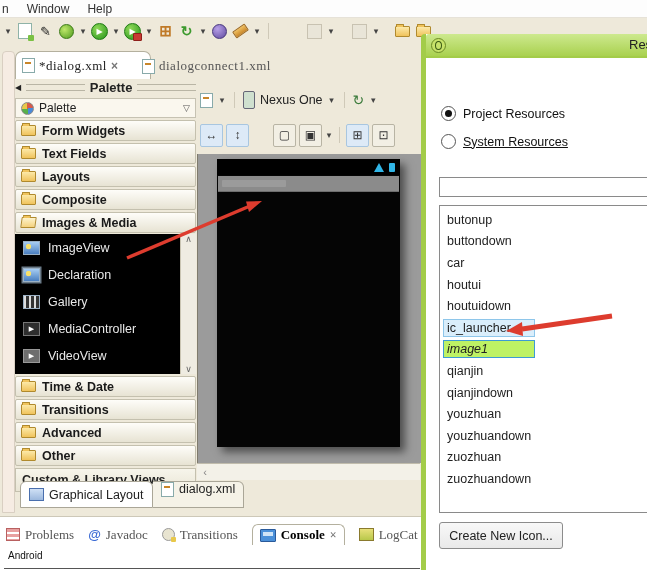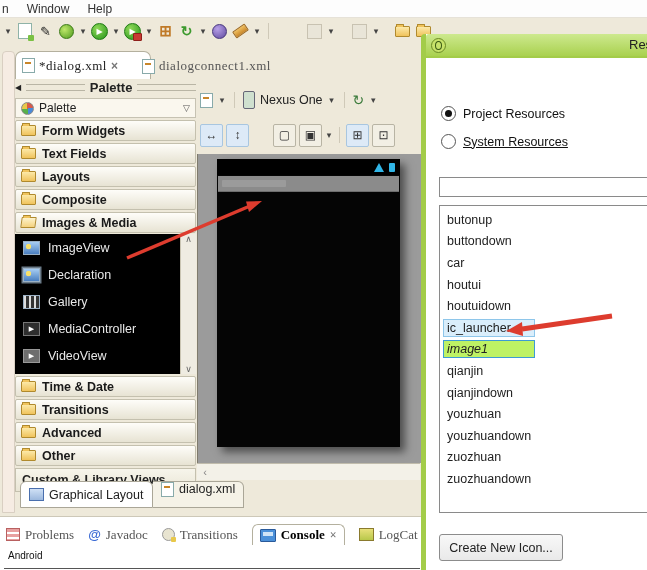--- a/index.html
+++ b/index.html
@@ -106,21 +106,21 @@
   #rd-prompt{position:absolute;left:16px;top:20px;font-size:12.5px;color:#111;}
   .radio-row{position:absolute;left:15px;display:flex;align-items:center;gap:7px;font-size:12.5px;color:#111;}
   .rb{width:13px;height:13px;border-radius:50%;border:1px solid #555;background:#fff;display:inline-flex;align-items:center;justify-content:center;}
   .rb .dot{width:7px;height:7px;border-radius:50%;background:#111;}
   #rd-filter{position:absolute;left:13px;top:119px;width:222px;height:20px;border:1px solid #8a8a8a;font-size:12px;padding:0 3px;box-sizing:border-box;}
   #rd-list{position:absolute;left:13px;top:147px;width:224px;height:308px;border:1px solid #8a8a8a;background:#fff;overflow:hidden;box-sizing:border-box;padding-top:3px;}
   .li{height:21.6px;display:flex;align-items:center;padding-left:7px;font-size:12.5px;color:#222;}
   .li .boxed{display:inline-block;width:84px;padding:1px 3px;margin-left:-4px;}
   .li .hl{background:#daeefb;border:1px solid #8ec6ea;}
   .li .sel{background:#bef264;border:1px solid #3d9bd4;font-style:italic;}
-  #rd-create{position:absolute;left:13px;top:476px;width:122px;height:25px;border:1px solid #8c8c8c;border-radius:3px;background:linear-gradient(#f8f8f8,#e9e9e9);font-size:12.5px;color:#222;display:flex;align-items:center;justify-content:center;}
+  #rd-create{position:absolute;left:13px;top:464px;width:122px;height:25px;border:1px solid #8c8c8c;border-radius:3px;background:linear-gradient(#f8f8f8,#e9e9e9);font-size:12.5px;color:#222;display:flex;align-items:center;justify-content:center;}
 
   #arrows{left:0;top:0;width:647px;height:570px;z-index:20;pointer-events:none;}
 </style>
 </head>
 <body>
 
 <div id="app">
 
   <div class="abs" id="menubar">
     <span>n</span>

